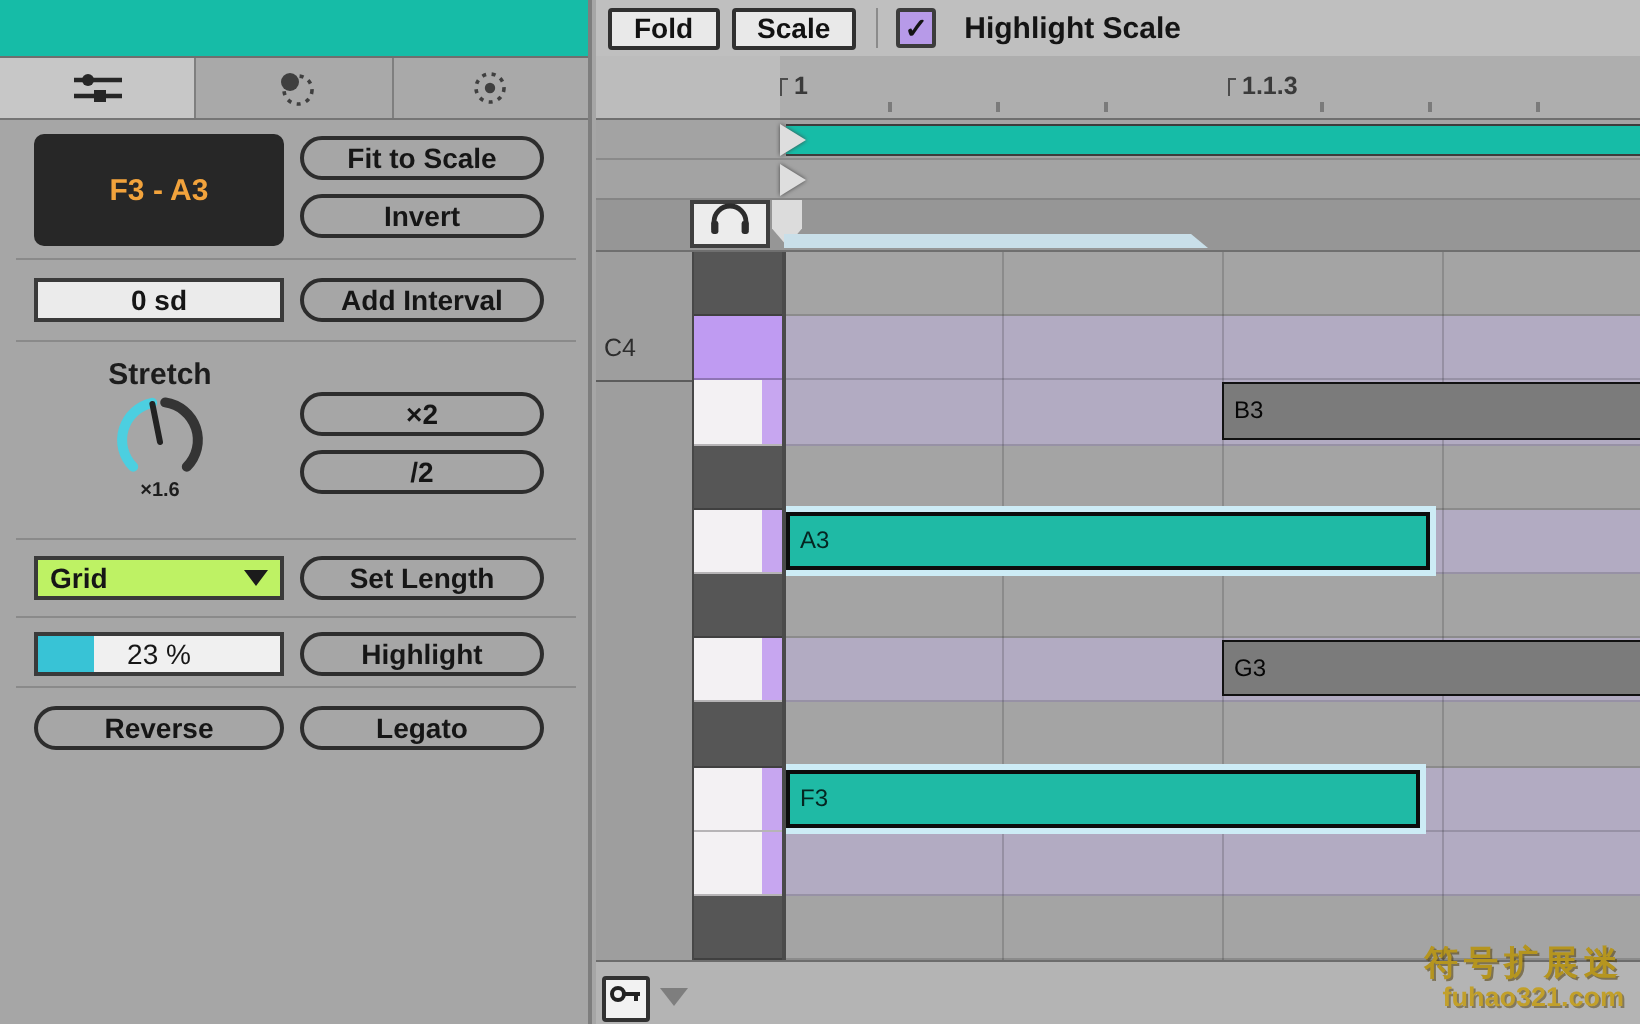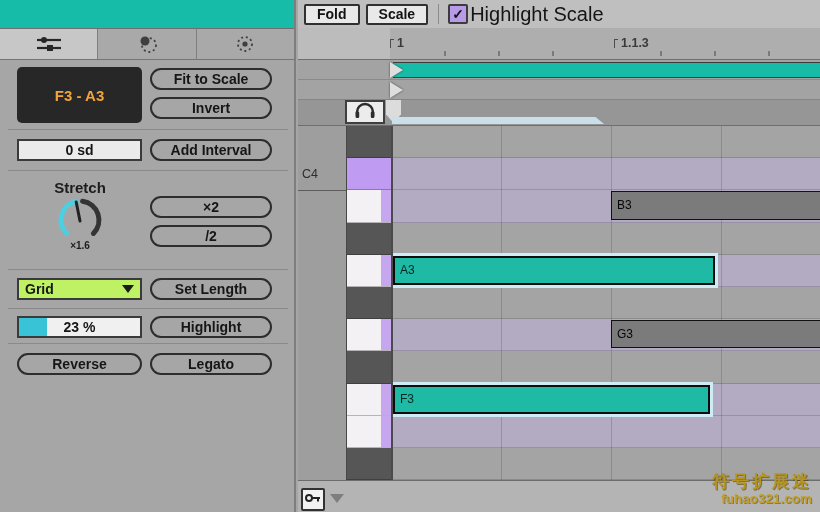--- a/index.html
+++ b/index.html
@@ -29,32 +29,32 @@
   .stretch-label{position:absolute;left:28px;top:179px;width:104px;text-align:center;font-size:15px;font-weight:600;color:#1d1d1d;}
   .knob{position:absolute;left:52px;top:194px;width:56px;height:50px;}
   .stretch-value{position:absolute;left:28px;top:240px;width:104px;text-align:center;font-size:10px;font-weight:600;color:#1d1d1d;}
 
   .grid-select{position:absolute;left:17px;top:278px;width:125px;height:22px;border:2px solid #3a3a3a;background:#bef264;
     display:flex;align-items:center;font-size:14px;font-weight:600;color:#161616;padding:0 6px;}
   .grid-select .tri{margin-left:auto;width:0;height:0;border-left:6px solid transparent;border-right:6px solid transparent;border-top:8px solid #1b1b1b;}
 
   .slider{position:absolute;left:17px;top:316px;width:125px;height:22px;border:2px solid #3a3a3a;background:#f0f0f0;overflow:hidden;}
   .slider .fill{position:absolute;left:0;top:0;bottom:0;background:var(--slider-cyan);}
-  .slider .txt{position:absolute;inset:0;display:flex;align-items:center;justify-content:center;font-size:14px;font-weight:700;color:#161616;}
+  .slider .txt{position:absolute;inset:0;display:flex;align-items:center;justify-content:center;font-size:14px;font-weight:400;color:#161616;}
 
   
   .right-panel{position:absolute;left:298px;top:0;width:522px;height:512px;background:#a6a6a6;}
   .rp-header{position:absolute;left:0;top:0;width:100%;height:28px;background:#bfbfbf;display:flex;align-items:center;padding-left:6px;}
   .btn{height:21px;background:#e9e9e9;border:2px solid #303030;border-radius:2px;
     display:flex;align-items:center;justify-content:center;font-size:14px;font-weight:600;color:#121212;padding:0 11px;}
   .vsep{width:1px;height:20px;background:#8b8b8b;margin:0 9px 0 10px;}
   .checkbox{width:20px;height:20px;background:var(--checkbox-purple);border:2px solid #3c3c3c;border-radius:2px;
     display:flex;align-items:center;justify-content:center;}
   .checkbox::after{content:"✓";font-size:14px;font-weight:bold;color:#141414;line-height:1;}
-  .hl-label{margin-left:2px;font-size:20px;font-weight:400;color:#151515;}
+  .hl-label{margin-left:14px;font-size:15px;font-weight:700;color:#151515;}
 
   .rp-ruler{position:absolute;left:0;top:28px;width:100%;height:32px;background:#aeaeae;border-bottom:1px solid #6f6f6f;}
   .ruler-corner{position:absolute;left:0;top:0;width:92px;height:100%;background:#bcbcbc;}
   .ruler-label{position:absolute;top:8px;display:flex;align-items:flex-start;font-size:12.5px;color:#3a3a3a;font-weight:600;}
   .ruler-label .bracket{width:4px;height:9px;border-left:1px solid #4c4c4c;border-top:1px solid #4c4c4c;margin:3px 3px 0 0;}
   .tick{position:absolute;bottom:3px;width:2px;height:5px;background:#7b7b7b;}
 
   .rp-scrub{position:absolute;left:0;top:60px;width:100%;height:65px;background:#a3a3a3;}
   .lane2{position:absolute;left:0;top:19px;width:100%;height:20px;border-top:1px solid #8a8a8a;background:#a3a3a3;}
   .lane3{position:absolute;left:0;top:39px;width:100%;height:26px;border-top:1px solid #858585;background:#969696;}

